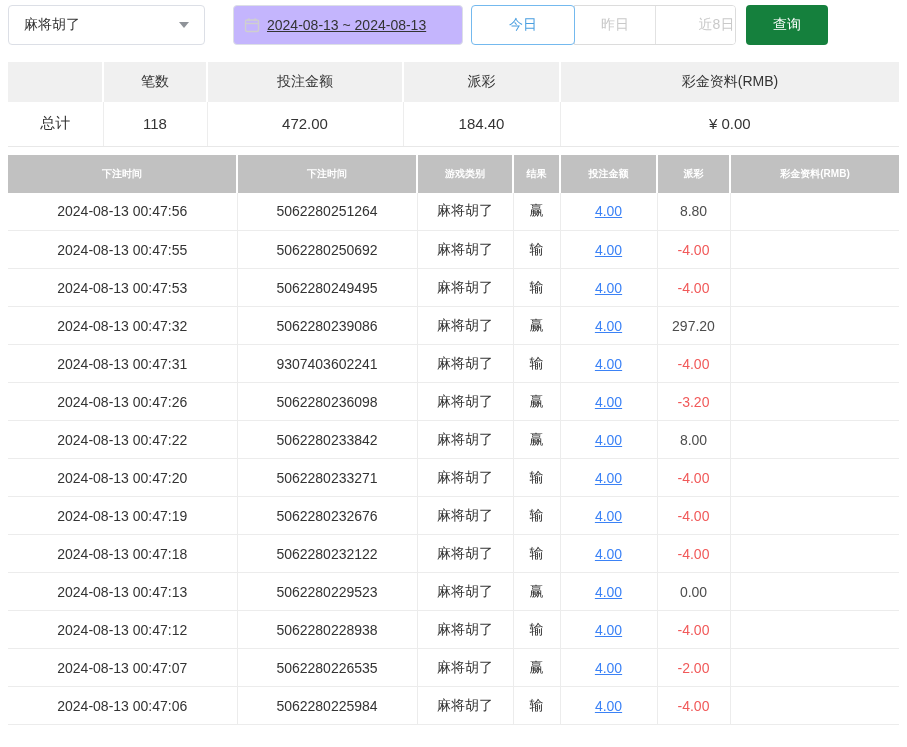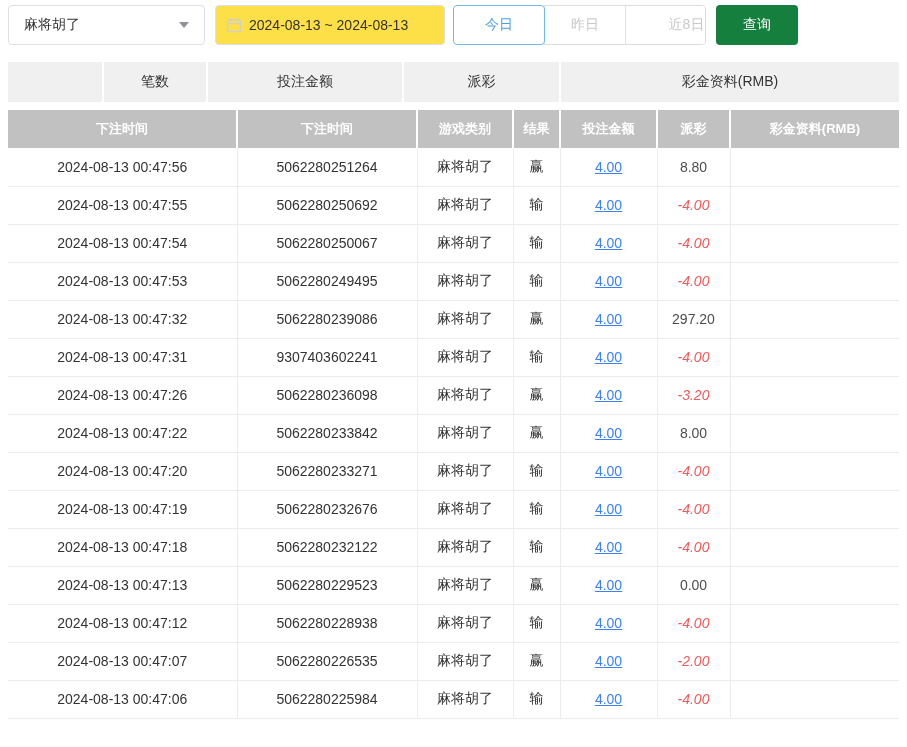--- a/index.html
+++ b/index.html
@@ -17,28 +17,28 @@
     width:197px; height:40px; border:1px solid #dcdfe6; border-radius:4px;
     display:flex; align-items:center; padding:0 15px; cursor:pointer;
     justify-content:space-between; background:#fff;
   }
   .caret {
     width:0; height:0; border-left:5px solid transparent;
     border-right:5px solid transparent; border-top:6px solid #8f9399;
   }
   .date-box {
     width:230px; height:40px; border:1px solid #dcdfe6; border-radius:4px;
-    display:flex; align-items:center; padding:0 10px; margin-left:10px;
-    background:#fde047; gap:7px;
+    display:flex; align-items:center; padding:0 10px; margin-left:28px;
+    background:#c4b5fd; gap:7px;text-decoration:underline;
   }
   .cal-icon { flex:0 0 auto; display:block; }
   .btn { height:40px; border-radius:4px; display:flex; align-items:center;
          justify-content:center; cursor:pointer; background:#fff; font-size:14px; }
   .btn-today {
-    width:92px; margin-left:8px; border:1px solid #74b9ee; color:#4a9fe0;
+    width:104px; margin-left:8px; border:1px solid #74b9ee; color:#4a9fe0;
     position:relative; z-index:1;
   }
   .btn-group {
     display:flex; height:40px; border:1px solid #dcdcdc; border-radius:0 4px 4px 0;
     margin-left:-1px; overflow:hidden;align-items:center;
   }
   .btn-group .btn { width:80px; border-radius:0; color:#c9c9c9; }
   .btn-group .btn + .btn { border-left:1px solid #e2e2e2;padding-left:42px; }
   .btn-query {
     width:82px; margin-left:10px; background:#15803d; color:#fff; border:none;
@@ -55,32 +55,32 @@
   }
   .summary th:last-child { border-right:none; }
   .summary td {
     height:44px; font-size:15px; color:#333;
     border-bottom:1px solid #e8e8e8; border-right:1px solid #ededed;
   }
   .summary td:last-child { border-right:none; }
 
   .records { margin-top:8px; }
   .records th {
-    background:#c1c1c1; color:#fff; height:38px; font-size:13px; font-weight:bold;
+    background:#c1c1c1; color:#fff; height:38px; font-size:10px; font-weight:bold;
     border-right:2px solid #fff;
   }
   .records th:last-child { border-right:none; }
   .records td {
     height:38px; font-size:14px; color:#333;
     border-bottom:1px solid #ececec; border-right:1px solid #ececec;
   }
   .records td:last-child { border-right:none; }
   .records a.bet-link { color:#3b82f6; text-decoration:underline; cursor:pointer; }
   .records td.payout { color:#4d4d4d; }
-  .records td.payout.neg { color:#f15959;font-style:italic; }
+  .records td.payout.neg { color:#f15959; }
 </style>
 </head>
 <body>
 
 <div class="page">
 
   <div class="toolbar">
     <div class="select-box">
       <span>麻将胡了</span>
       <span class="caret"></span>
@@ -112,20 +112,27 @@
       <col style="width:157px">
         <col>
     </colgroup>
     <tbody>
         <tr>
       <th></th>
       <th>笔数</th>
       <th>投注金额</th>
       <th>派彩</th>
       <th>彩金资料(RMB)</th>
+    </tr>
+    <tr>
+      <td>总计</td>
+      <td>118</td>
+      <td>472.00</td>
+      <td>184.40</td>
+      <td>¥ 0.00</td>
     </tr>
   </tbody>
     </table>
 
   <table class="records">
     <colgroup>
       <col style="width:229px">
         <col style="width:180px">
         <col style="width:96px">
       <col style="width:47px">
@@ -161,31 +168,20 @@
       <td>5062280250692</td>
       <td>麻将胡了</td>
       <td>输</td>
       <td>
         <a class="bet-link">4.00</a>
       </td>
       <td class="payout neg">-4.00</td>
       <td></td>
     </tr>
         <tr>
-      <td>2024-08-13 00:47:54</td>
-      <td>5062280250067</td>
-      <td>麻将胡了</td>
-      <td>输</td>
-      <td>
-        <a class="bet-link">4.00</a>
-      </td>
-      <td class="payout neg">-4.00</td>
-      <td></td>
-    </tr>
-        <tr>
       <td>2024-08-13 00:47:53</td>
       <td>5062280249495</td>
       <td>麻将胡了</td>
       <td>输</td>
       <td>
         <a class="bet-link">4.00</a>
       </td>
       <td class="payout neg">-4.00</td>
       <td></td>
     </tr>

